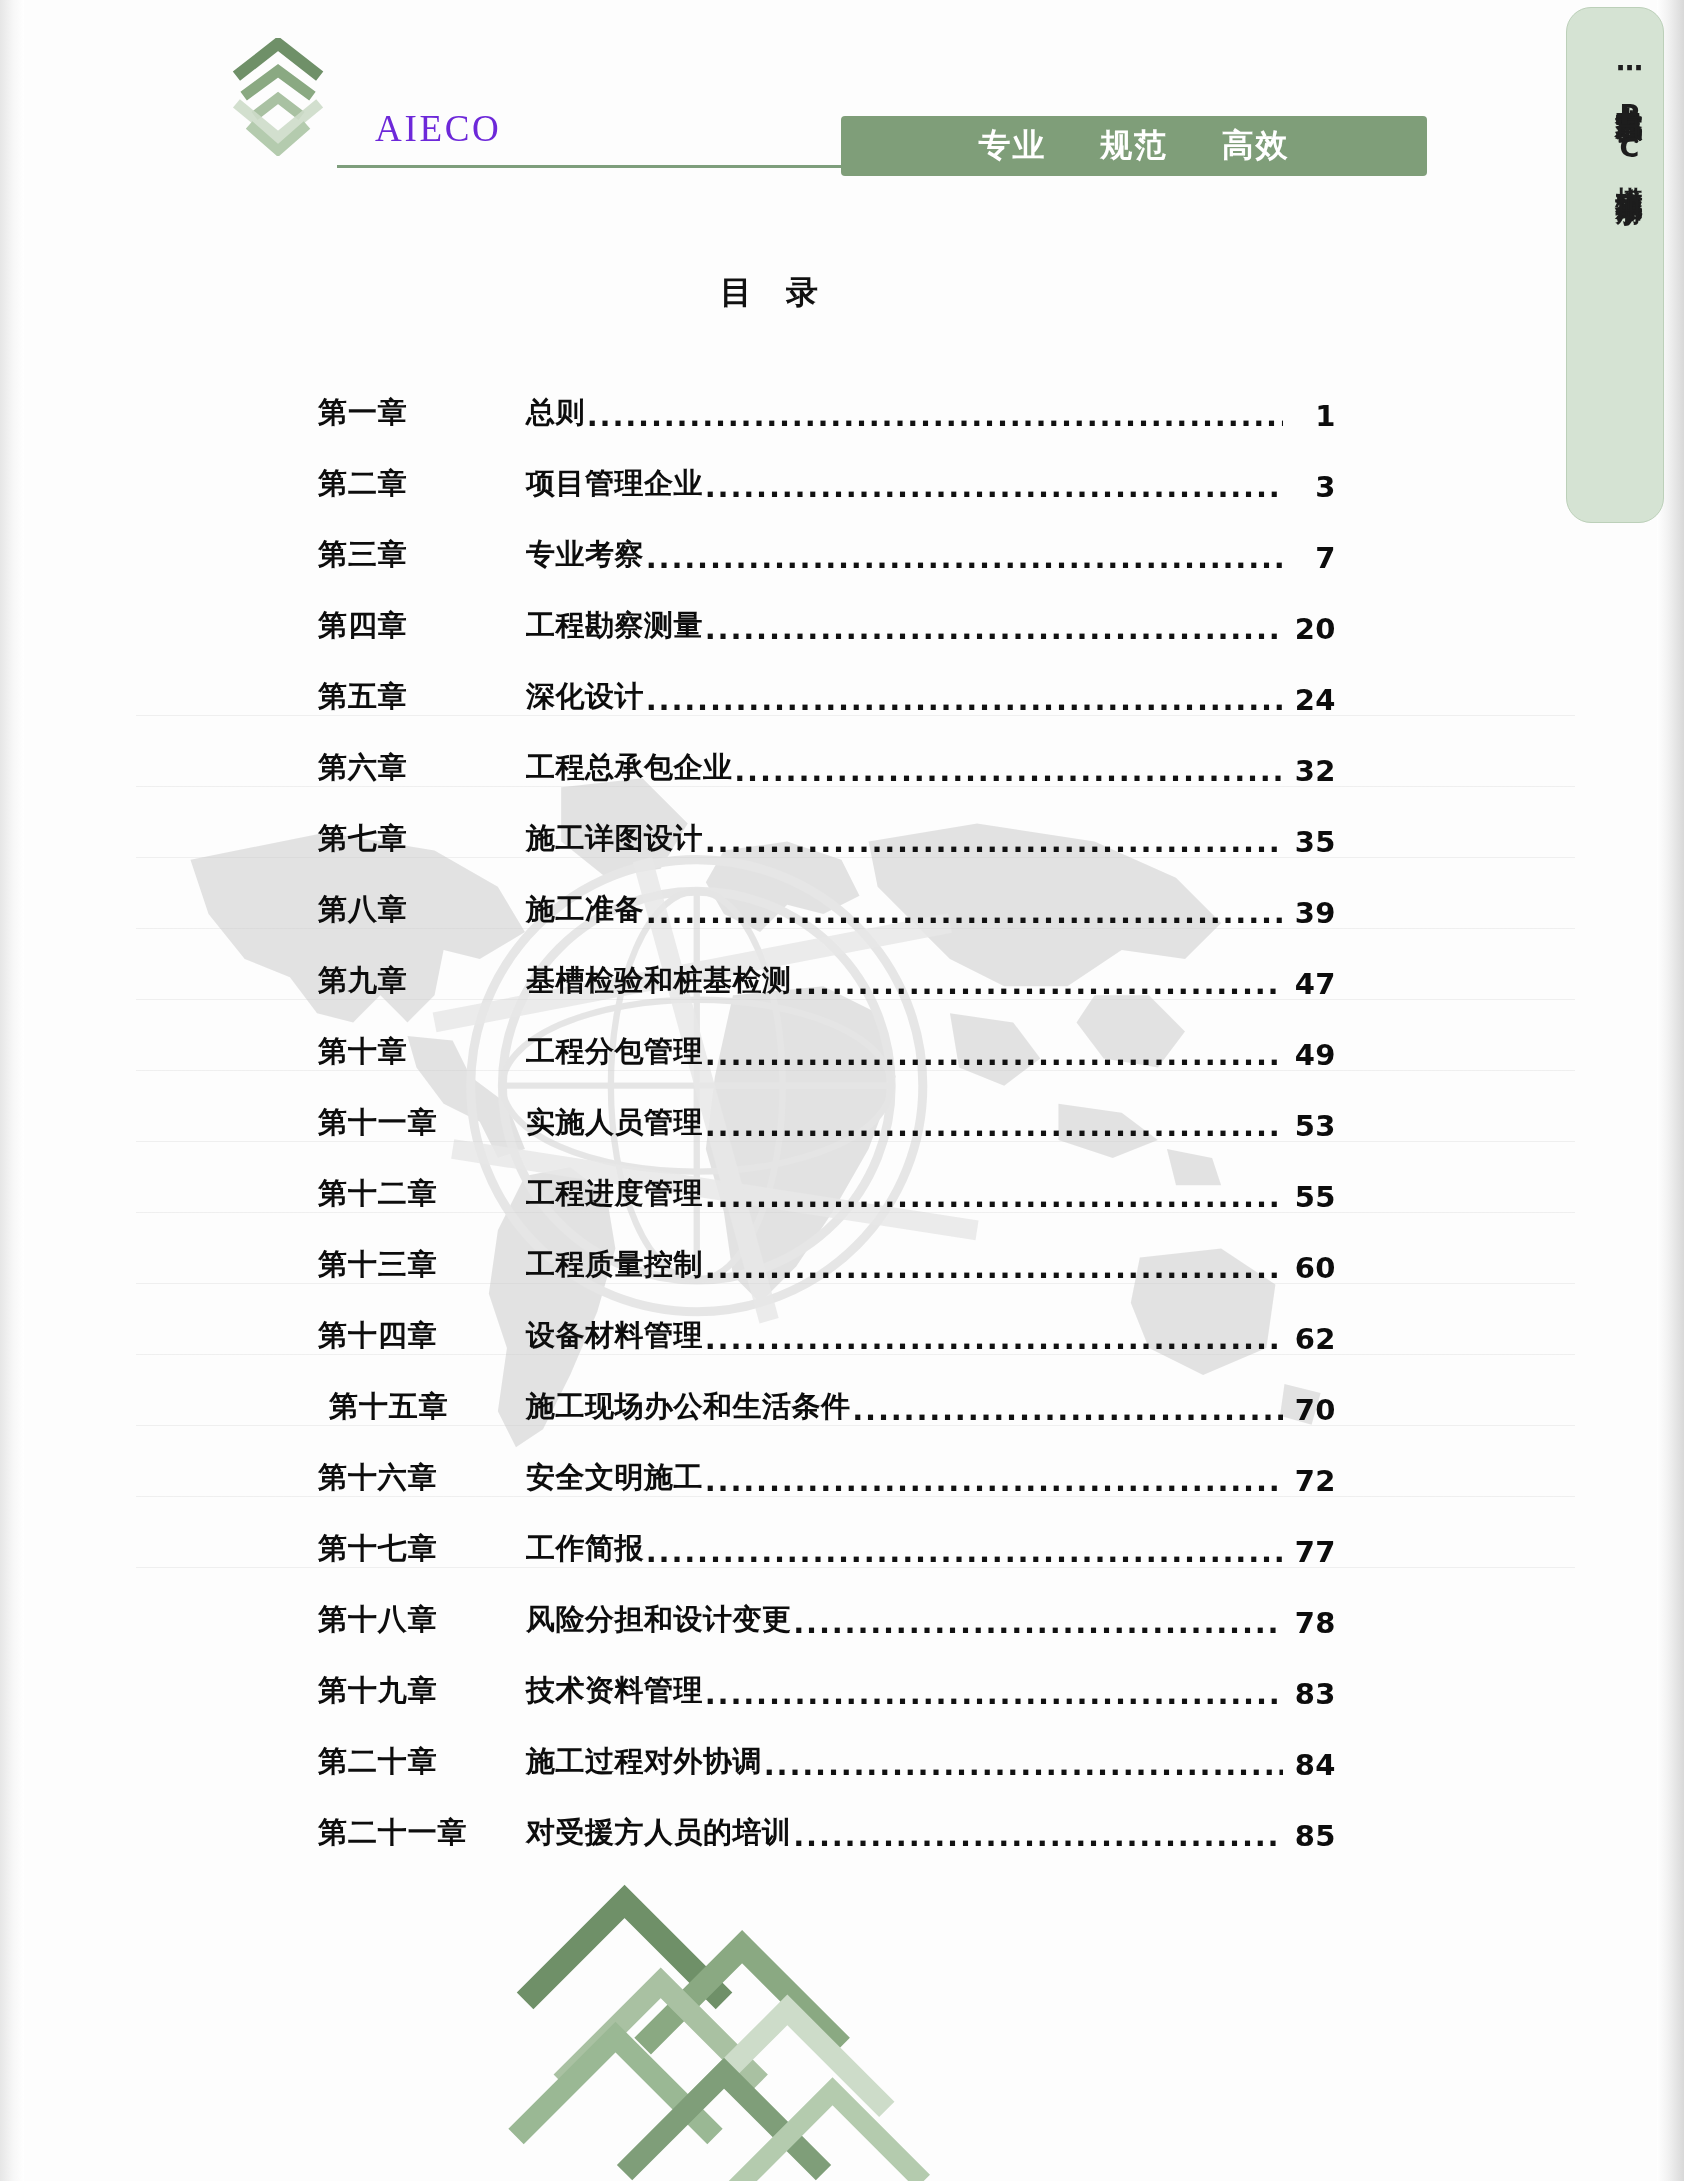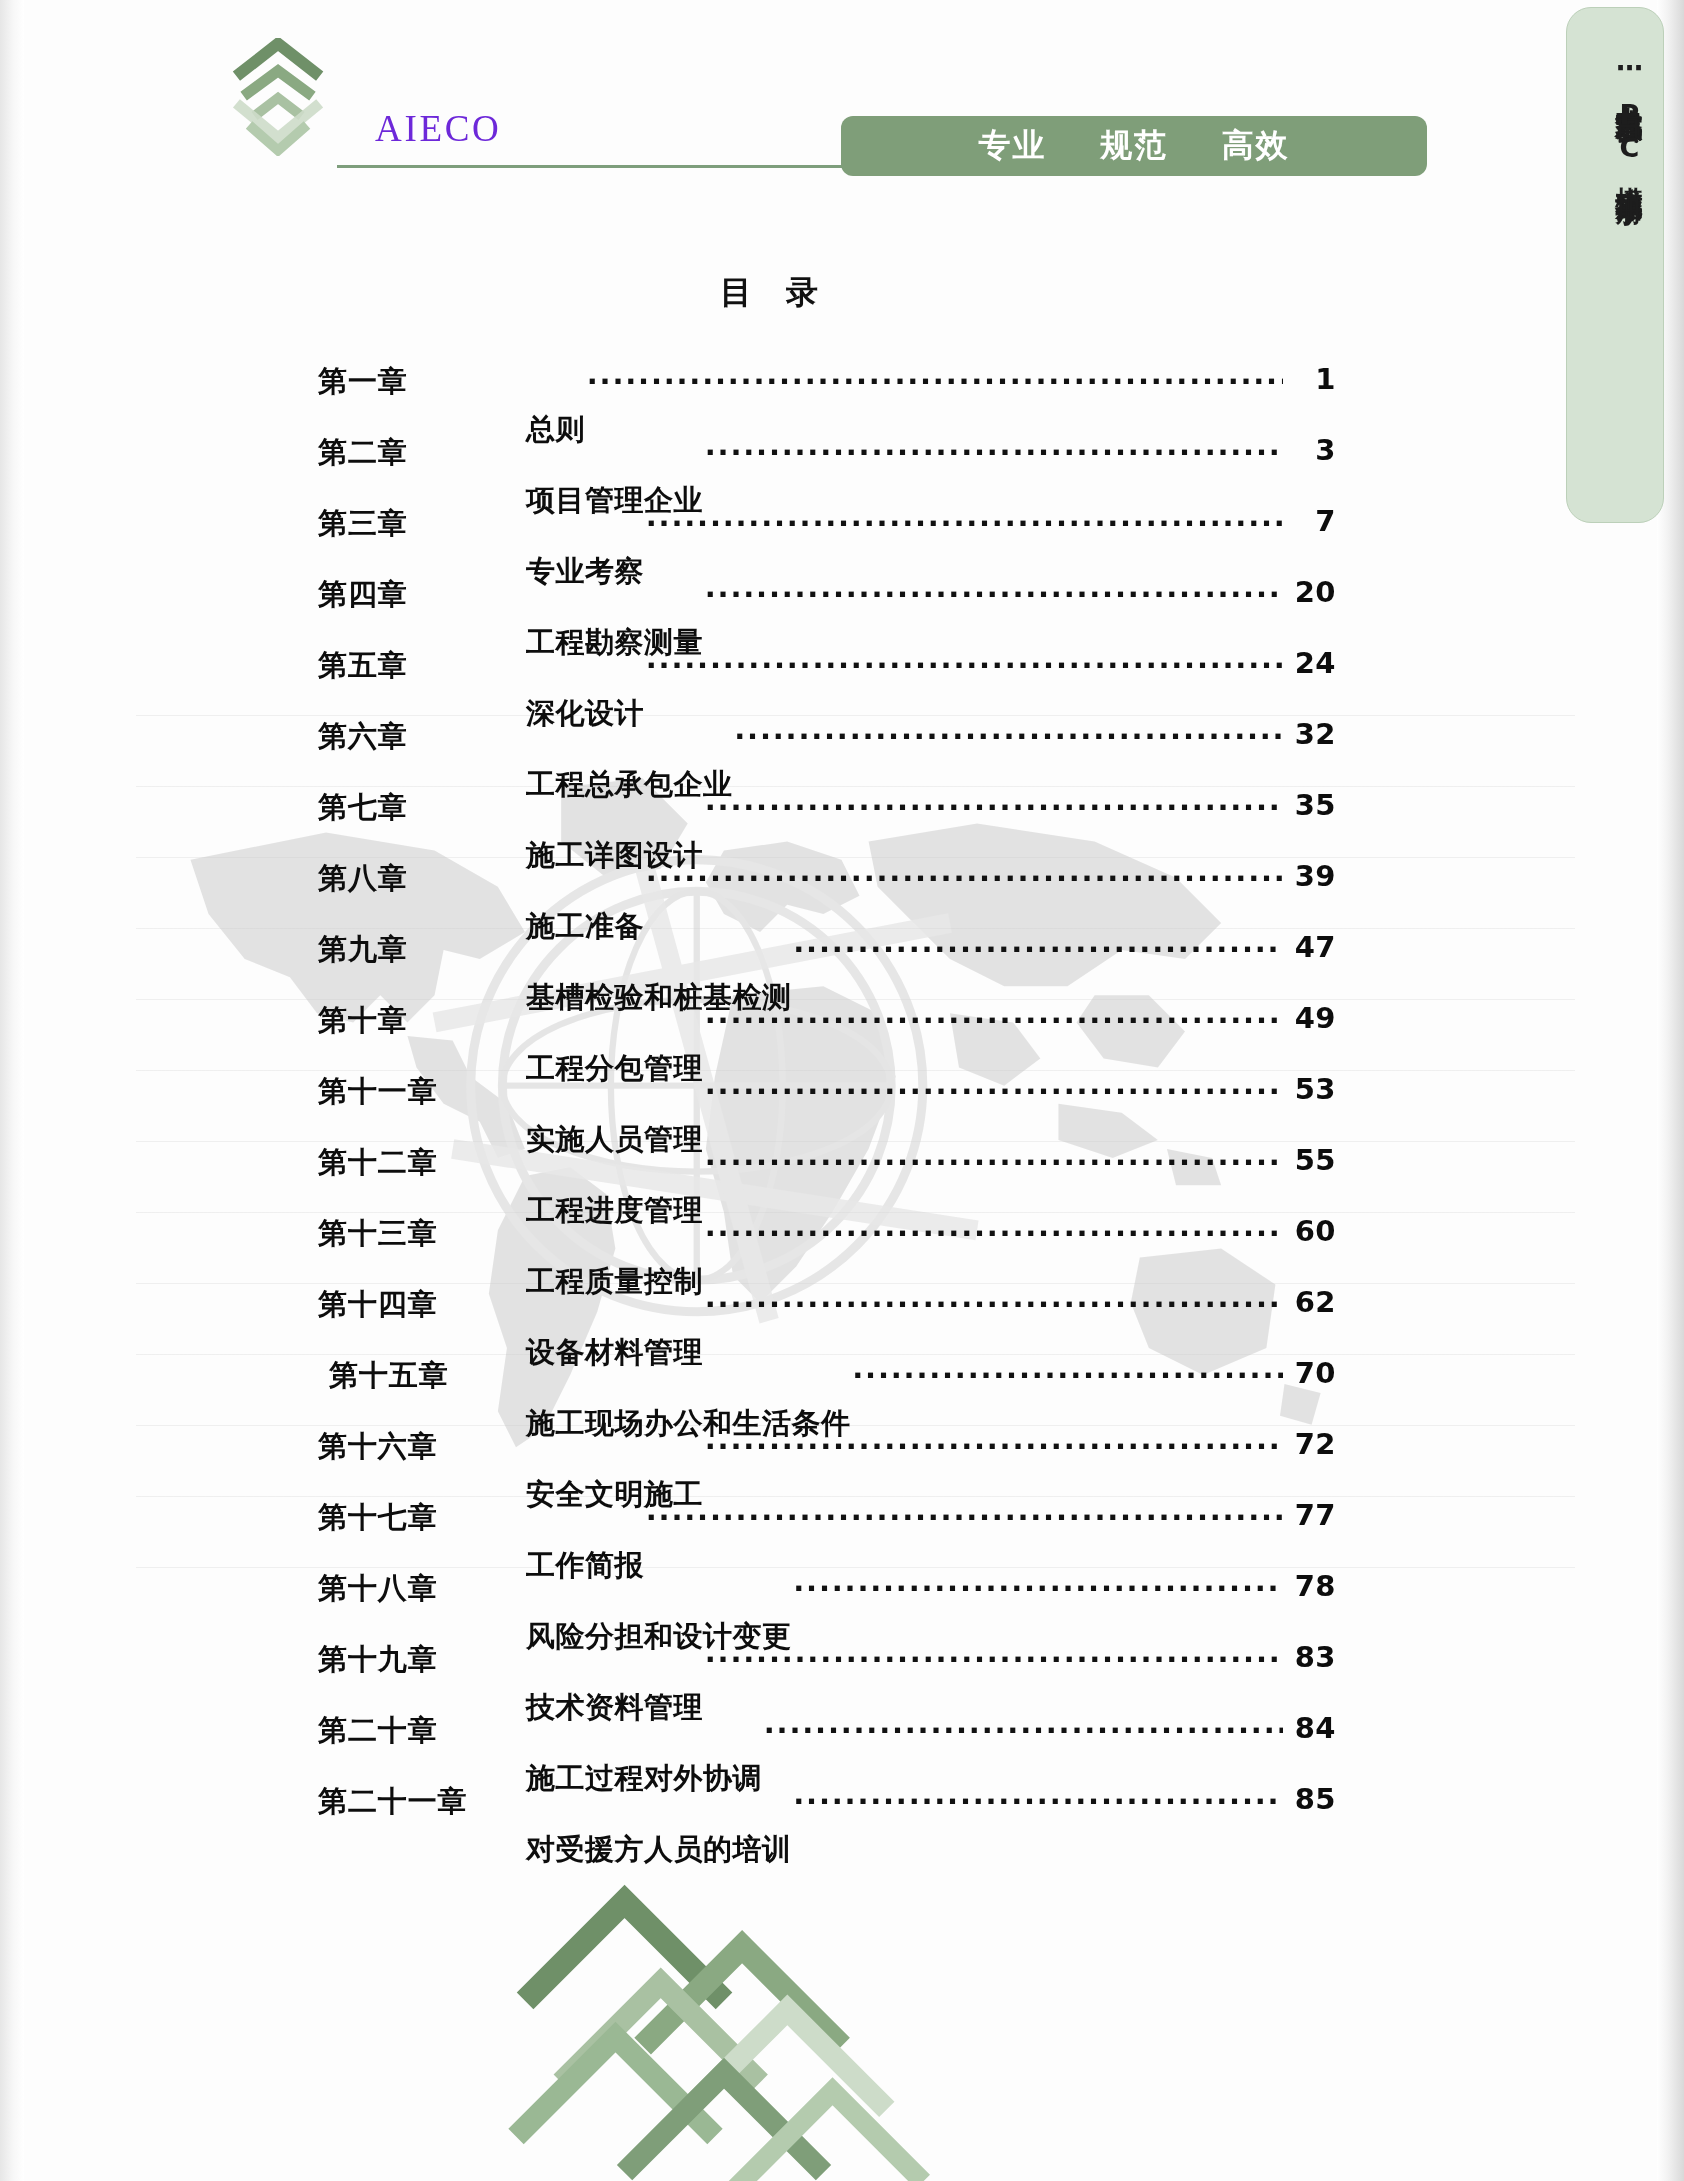--- a/index.html
+++ b/index.html
@@ -70,21 +70,21 @@
   }
   #brand-rule {
     position: absolute; left: 337px; top: 165px; width: 516px; height: 2.7px;
     background: #7e9e7c;
   }
 
   #slogan-bar {
     position: absolute; left: 841px; top: 116px;
     width: 586px; height: 60px;
     background: #7f9e79;
-    border-radius: 12px;
+    border-radius: 4px;
     display: flex; align-items: center; justify-content: center;
     gap: 54px;
   }
   #slogan-bar span {
     color: #ffffff;
     font-size: 32px;
     font-weight: bold;
     letter-spacing: 1.8px;
   }
 
@@ -125,21 +125,21 @@
   }
 
   
   #toc {
     position: absolute;
     left: 318px; top: 362px;
     width: 1018px;
   }
   .toc-row {
     display: flex;
-    align-items: flex-start;
+    align-items: flex-end;
     height: 71px;
     font-size: 29px;
     font-weight: bold;
     color: #0d0d0d;
     white-space: nowrap;
   }
   .toc-chapter {
     width: 208px;
     flex: 0 0 208px;
     letter-spacing: 0.9px;

